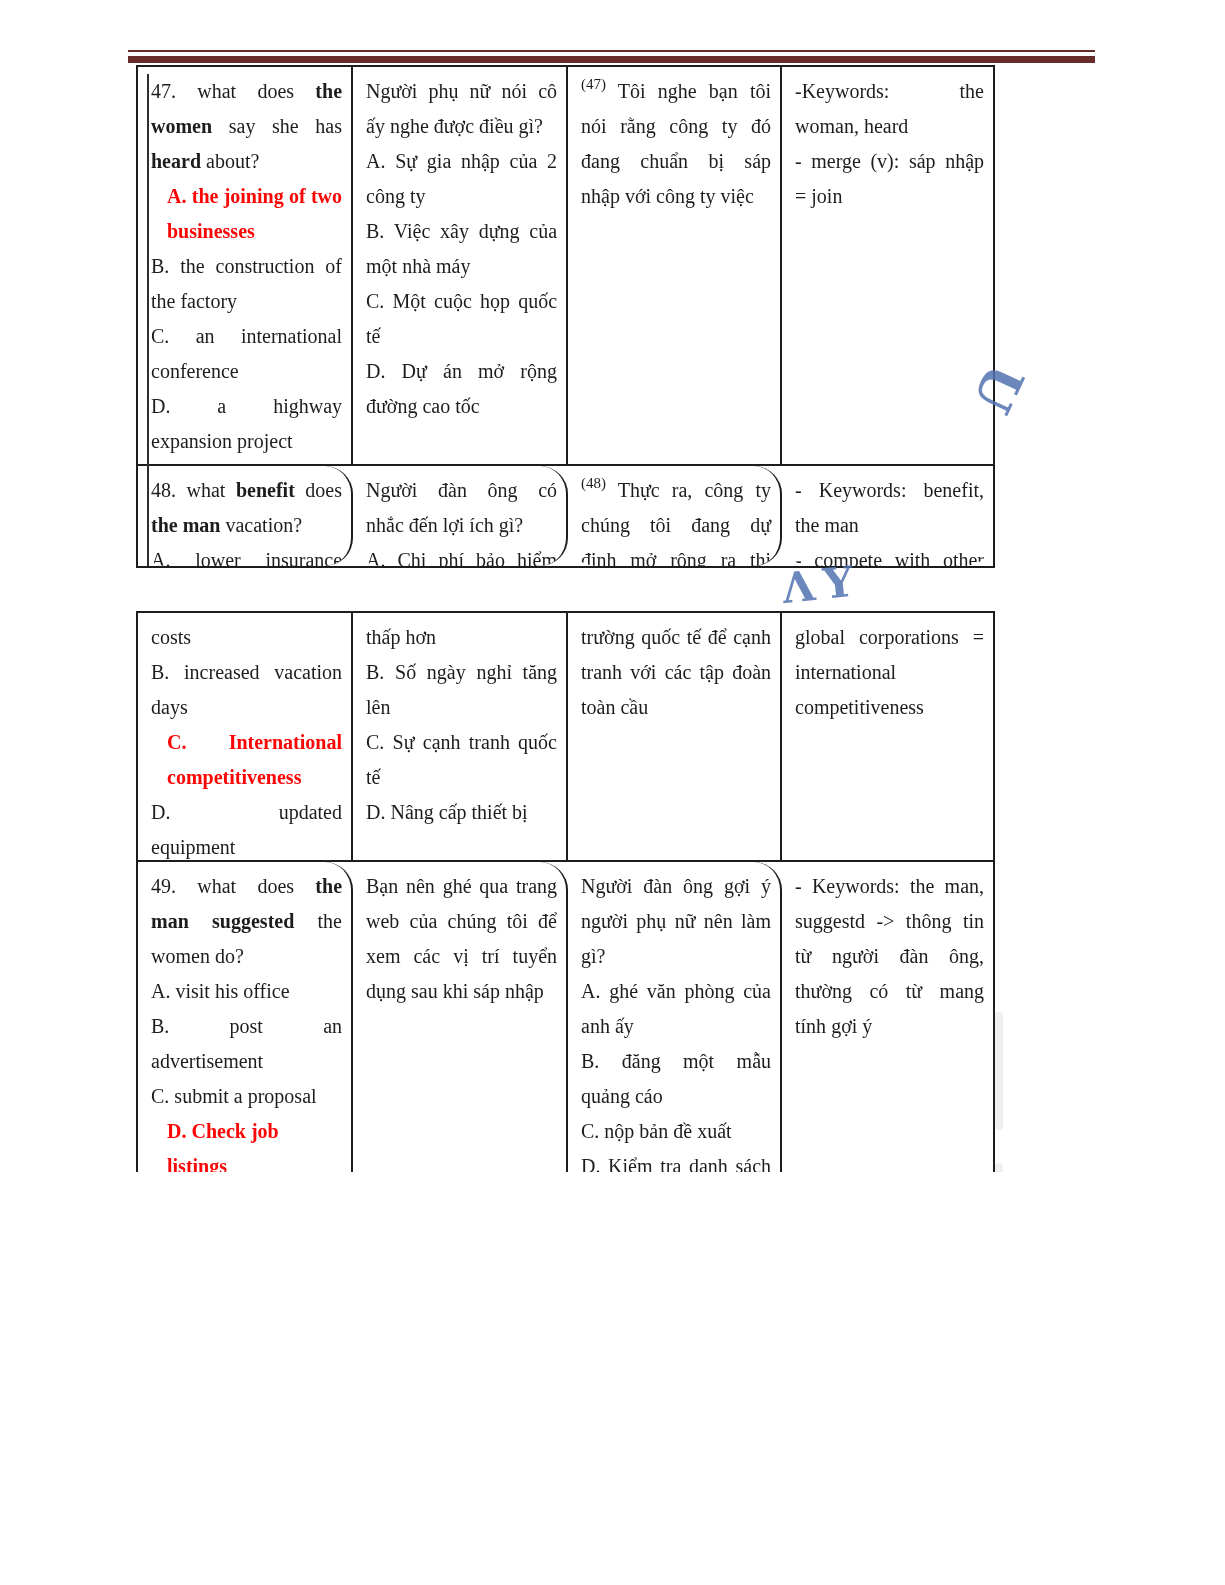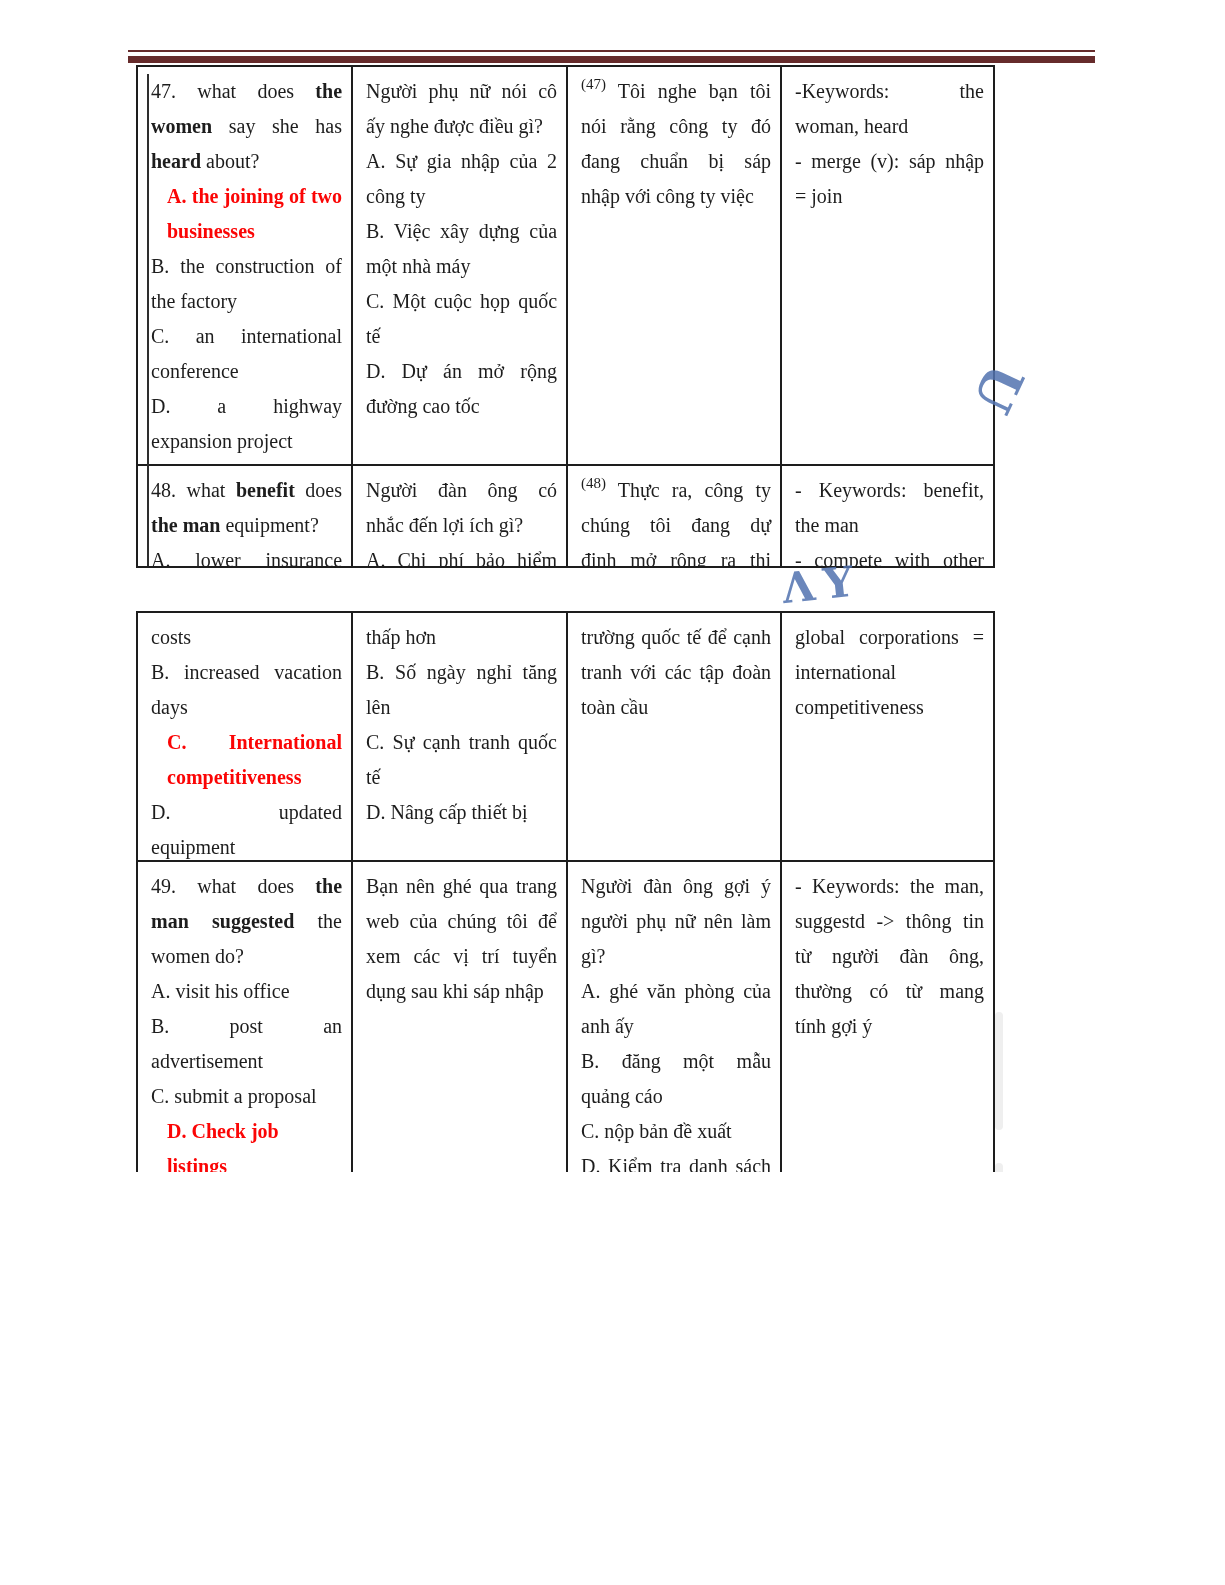--- a/index.html
+++ b/index.html
@@ -11,21 +11,21 @@
   .rule-thick{position:absolute;left:128px;top:56px;width:967px;height:7px;background:var(--rule,#662b2b);}
 
   
   .doc-table{position:absolute;display:grid;grid-template-columns:215px 215px 214px 211px;
              background:#fff;border:2px solid #1d1d1d;}
   #table-0{left:136px;top:65px;grid-template-rows:399px 100px;}
   #table-1{left:136px;top:611px;grid-template-rows:249px 360px;font-family:Liberation Serif, serif;}
   .cell{border-right:2px solid #1d1d1d;border-bottom:2px solid #1d1d1d;
         padding:7px 9px 0 13px;overflow:hidden;}
   .cell.clast{border-right:none;}
-  .cell.rlast{border-bottom:none;}
+  .cell.rlast{border-bottom:none;border-radius:28px;}
 
   .tline{font-size:20px;line-height:35px;color:#1d1d1d;text-align:left;white-space:normal;}
   .tline.just{text-align:justify;text-align-last:justify;}
   .tline.red{color:var(--red,#fb0505);font-weight:700;margin-left:16px;}
   .b{font-weight:700;}
   sup{font-size:15px;line-height:0;position:relative;top:-1px;}
 
   
   .double-border{position:absolute;left:147px;top:74px;width:2px;height:492px;background:#2e2e2e;}
 
@@ -89,21 +89,21 @@
         <div class="tline"><span>nhập</span> <span>với</span> <span>công</span> <span>ty</span> <span>việc</span></div>
       </div>
       <div class="cell clast">
         <div class="tline just"><span>-Keywords:</span> <span>the</span></div>
         <div class="tline"><span>woman,</span> <span>heard</span></div>
         <div class="tline just"><span>-</span> <span>merge</span> <span>(v):</span> <span>sáp</span> <span>nhập</span></div>
         <div class="tline"><span>=</span> <span>join</span></div>
       </div>
       <div class="cell rlast">
         <div class="tline just"><span>48.</span> <span>what</span> <span class="b">benefit</span> <span>does</span></div>
-        <div class="tline"><span class="b">the man</span> <span>equipment?</span></div>
+        <div class="tline"><span class="b">the man</span> <span>vacation?</span></div>
         <div class="tline just"><span>A.</span> <span>lower</span> <span>insurance</span></div>
       </div>
       <div class="cell rlast">
         <div class="tline just"><span>Người</span> <span>đàn</span> <span>ông</span> <span>có</span></div>
         <div class="tline"><span>nhắc</span> <span>đến</span> <span>lợi</span> <span>ích</span> <span>gì?</span></div>
         <div class="tline just"><span>A.</span> <span>Chi</span> <span>phí</span> <span>bảo</span> <span>hiểm</span></div>
       </div>
       <div class="cell rlast">
         <div class="tline just"><sup>(48)</sup> <span>Thực</span> <span>ra,</span> <span>công</span> <span>ty</span></div>
         <div class="tline just"><span>chúng</span> <span>tôi</span> <span>đang</span> <span>dự</span></div>

